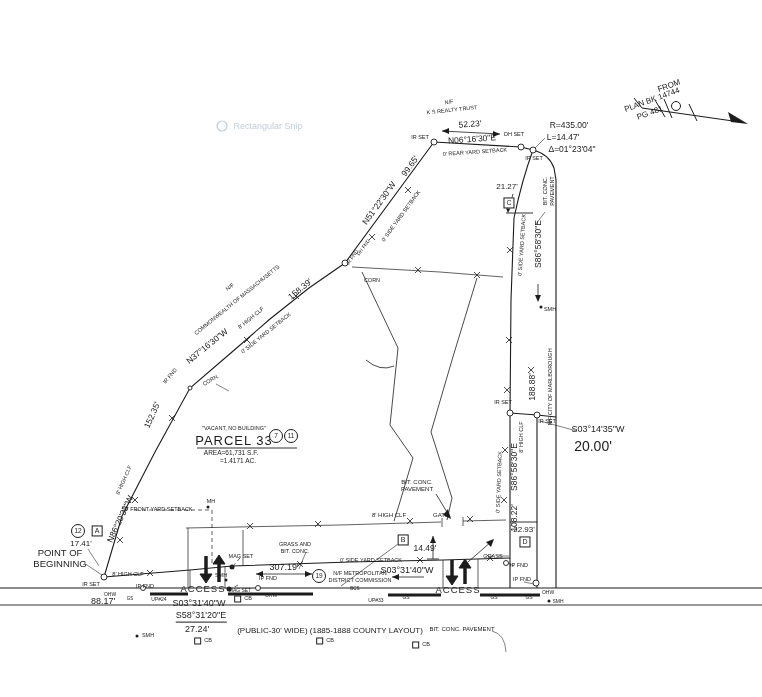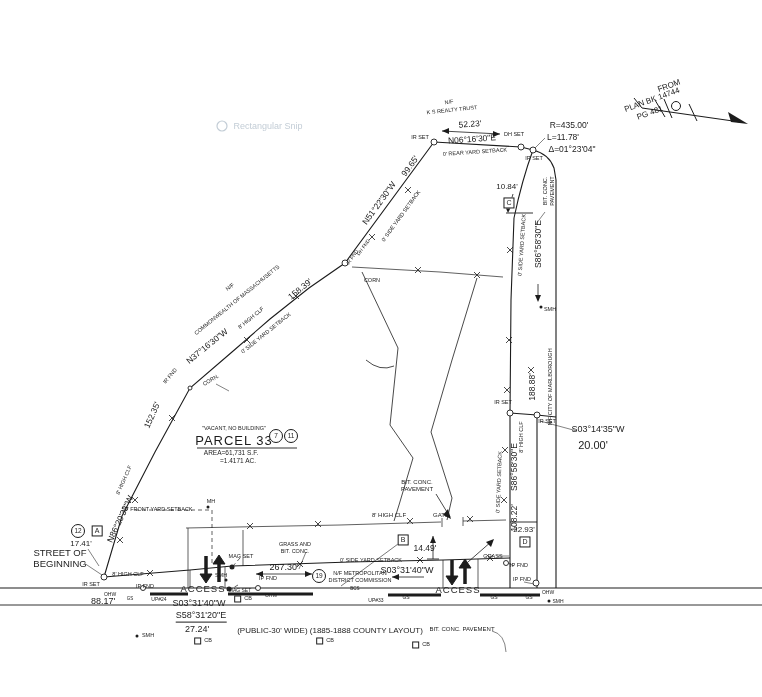--- a/index.html
+++ b/index.html
@@ -162,75 +162,75 @@
       <div class="lbl" style="left: 650px; top: 113px; font-size: 8px; transform: translate(-50%, -50%) rotate(-20deg);">PG 481</div>
       <div class="lbl" style="left: 449px; top: 102px; font-size: 5.5px; transform: translate(-50%, -50%) rotate(-6deg);">N/F</div>
       <div class="lbl" style="left: 452px; top: 110px; font-size: 5.5px; transform: translate(-50%, -50%) rotate(-6deg);">K S REALTY TRUST</div>
       <div class="lbl" style="left: 470px; top: 124px; font-size: 8.5px; transform: translate(-50%, -50%) rotate(-4deg);">52.23'</div>
       <div class="lbl" style="left: 472px; top: 139px; font-size: 8.5px; transform: translate(-50%, -50%) rotate(-4deg);">N06°16'30"E</div>
       <div class="lbl" style="left: 475px; top: 152px; font-size: 5.5px; transform: translate(-50%, -50%) rotate(-4deg);">0' REAR YARD SETBACK</div>
       <div class="lbl" style="left: 420px; top: 137px; font-size: 5.5px; transform: translate(-50%, -50%) rotate(0deg);">IR SET</div>
       <div class="lbl" style="left: 514px; top: 134px; font-size: 5.5px; transform: translate(-50%, -50%) rotate(0deg);">DH SET</div>
       <div class="lbl" style="left: 534px; top: 158px; font-size: 5.5px; transform: translate(-50%, -50%) rotate(0deg);">IR SET</div>
       <div class="lbl" style="left: 569px; top: 125px; font-size: 8.5px; transform: translate(-50%, -50%) rotate(0deg);">R=435.00'</div>
-      <div class="lbl" style="left: 563px; top: 137px; font-size: 8.5px; transform: translate(-50%, -50%) rotate(0deg);">L=11.78'</div>
+      <div class="lbl" style="left: 563px; top: 137px; font-size: 8.5px; transform: translate(-50%, -50%) rotate(0deg);">L=14.47'</div>
       <div class="lbl" style="left: 572px; top: 149px; font-size: 8.5px; transform: translate(-50%, -50%) rotate(0deg);">Δ=01°23'04"</div>
-      <div class="lbl" style="left: 507px; top: 187px; font-size: 8px; transform: translate(-50%, -50%) rotate(0deg);">10.84'</div>
+      <div class="lbl" style="left: 507px; top: 187px; font-size: 8px; transform: translate(-50%, -50%) rotate(0deg);">21.27'</div>
       <div class="lbl box" style="left: 509px; top: 203px; font-size: 7px; transform: translate(-50%, -50%) rotate(0deg);">C</div>
       <div class="lbl" style="left: 549px; top: 191px; font-size: 5.5px; transform: translate(-50%, -50%) rotate(-90deg);">BIT. CONC.
 PAVEMENT</div>
       <div class="lbl" style="left: 522px; top: 245px; font-size: 5.5px; transform: translate(-50%, -50%) rotate(-86deg);">0' SIDE YARD SETBACK</div>
       <div class="lbl" style="left: 538px; top: 244px; font-size: 8.5px; transform: translate(-50%, -50%) rotate(-90deg);">S86°58'30"E</div>
       <div class="lbl" style="left: 550px; top: 309px; font-size: 5.5px; transform: translate(-50%, -50%) rotate(0deg);">SMH</div>
       <div class="lbl" style="left: 532px; top: 387px; font-size: 8.5px; transform: translate(-50%, -50%) rotate(-90deg);">188.88'</div>
       <div class="lbl" style="left: 550px; top: 387px; font-size: 5.5px; transform: translate(-50%, -50%) rotate(-90deg);">N/F CITY OF MARLBOROUGH</div>
       <div class="lbl" style="left: 521px; top: 437px; font-size: 5.5px; transform: translate(-50%, -50%) rotate(-90deg);">8' HIGH CLF</div>
       <div class="lbl" style="left: 503px; top: 402px; font-size: 5.5px; transform: translate(-50%, -50%) rotate(0deg);">IR SET</div>
       <div class="lbl" style="left: 547px; top: 421px; font-size: 5.5px; transform: translate(-50%, -50%) rotate(0deg);">IR SET</div>
       <div class="lbl" style="left: 598px; top: 429px; font-size: 9px; transform: translate(-50%, -50%) rotate(0deg);">S03°14'35"W</div>
-      <div class="lbl" style="left: 593px; top: 446px; font-size: 11px; transform: translate(-50%, -50%) rotate(0deg);">20.00'</div>
+      <div class="lbl" style="left: 593px; top: 446px; font-size: 14px; transform: translate(-50%, -50%) rotate(0deg);">20.00'</div>
       <div class="lbl" style="left: 514px; top: 467px; font-size: 8.5px; transform: translate(-50%, -50%) rotate(-90deg);">S86°58'30"E</div>
       <div class="lbl" style="left: 514px; top: 518px; font-size: 8.5px; transform: translate(-50%, -50%) rotate(-90deg);">108.22'</div>
       <div class="lbl" style="left: 499px; top: 482px; font-size: 5.5px; transform: translate(-50%, -50%) rotate(-88deg);">0' SIDE YARD SETBACK</div>
       <div class="lbl" style="left: 524px; top: 530px; font-size: 8px; transform: translate(-50%, -50%) rotate(0deg);">22.93'</div>
       <div class="lbl box" style="left: 525px; top: 542px; font-size: 7px; transform: translate(-50%, -50%) rotate(0deg);">D</div>
       <div class="lbl" style="left: 493px; top: 556px; font-size: 5.5px; transform: translate(-50%, -50%) rotate(0deg);">GRASS</div>
       <div class="lbl" style="left: 519px; top: 565px; font-size: 5.5px; transform: translate(-50%, -50%) rotate(0deg);">IP FND</div>
       <div class="lbl" style="left: 522px; top: 579px; font-size: 5.5px; transform: translate(-50%, -50%) rotate(0deg);">IP FND</div>
       <div class="lbl" style="left: 548px; top: 592px; font-size: 5px; transform: translate(-50%, -50%) rotate(0deg);">OHW</div>
       <div class="lbl" style="left: 558px; top: 601px; font-size: 5px; transform: translate(-50%, -50%) rotate(0deg);">SMH</div>
       <div class="lbl" style="left: 494px; top: 597px; font-size: 5px; transform: translate(-50%, -50%) rotate(0deg);">GS</div>
       <div class="lbl" style="left: 529px; top: 597px; font-size: 5px; transform: translate(-50%, -50%) rotate(0deg);">GS</div>
       <div class="lbl" style="left: 389px; top: 516px; font-size: 6px; transform: translate(-50%, -50%) rotate(0deg);">8' HIGH CLF</div>
       <div class="lbl" style="left: 441px; top: 516px; font-size: 6px; transform: translate(-50%, -50%) rotate(0deg);">GATE</div>
       <div class="lbl box" style="left: 403px; top: 540px; font-size: 7px; transform: translate(-50%, -50%) rotate(0deg);">B</div>
       <div class="lbl" style="left: 425px; top: 548px; font-size: 8.5px; transform: translate(-50%, -50%) rotate(0deg);">14.49'</div>
       <div class="lbl" style="left: 407px; top: 570px; font-size: 9px; transform: translate(-50%, -50%) rotate(0deg);">S03°31'40"W</div>
       <div class="lbl" style="left: 371px; top: 560px; font-size: 5.5px; transform: translate(-50%, -50%) rotate(0deg);">0' SIDE YARD SETBACK</div>
       <div class="lbl" style="left: 295px; top: 548px; font-size: 5.5px; transform: translate(-50%, -50%) rotate(0deg);">GRASS AND
 BIT. CONC.</div>
-      <div class="lbl" style="left: 284px; top: 567px; font-size: 9px; transform: translate(-50%, -50%) rotate(0deg);">267.30'</div>
+      <div class="lbl" style="left: 284px; top: 567px; font-size: 9px; transform: translate(-50%, -50%) rotate(0deg);">307.19'</div>
       <div class="lbl circ" style="left: 319px; top: 576px; font-size: 6.5px; transform: translate(-50%, -50%) rotate(0deg);">19</div>
       <div class="lbl" style="left: 360px; top: 577px; font-size: 5.5px; transform: translate(-50%, -50%) rotate(0deg);">N/F METROPOLITAN
 DISTRICT COMMISSION</div>
       <div class="lbl" style="left: 203px; top: 589px; font-size: 9.5px; transform: translate(-50%, -50%) rotate(0deg); letter-spacing: 1px;">ACCESS</div>
       <div class="lbl" style="left: 458px; top: 590px; font-size: 9.5px; transform: translate(-50%, -50%) rotate(0deg); letter-spacing: 1px;">ACCESS</div>
       <div class="lbl" style="left: 417px; top: 486px; font-size: 6px; transform: translate(-50%, -50%) rotate(0deg);">BIT. CONC.
 PAVEMENT</div>
       <div class="lbl" style="left: 241px; top: 556px; font-size: 5.5px; transform: translate(-50%, -50%) rotate(0deg);">MAG SET</div>
       <div class="lbl" style="left: 221px; top: 575px; font-size: 5.5px; transform: translate(-50%, -50%) rotate(0deg);">SMH</div>
       <div class="lbl" style="left: 240px; top: 590px; font-size: 5px; transform: translate(-50%, -50%) rotate(0deg);">MAG SET</div>
       <div class="lbl" style="left: 268px; top: 578px; font-size: 5.5px; transform: translate(-50%, -50%) rotate(0deg);">IP FND</div>
       <div class="lbl" style="left: 211px; top: 501px; font-size: 5.5px; transform: translate(-50%, -50%) rotate(0deg);">MH</div>
       <div class="lbl" style="left: 157px; top: 509px; font-size: 5.5px; transform: translate(-50%, -50%) rotate(0deg);">50' FRONT YARD SETBACK</div>
       <div class="lbl" style="left: 376px; top: 600px; font-size: 5px; transform: translate(-50%, -50%) rotate(0deg);">UP#33</div>
       <div class="lbl" style="left: 355px; top: 589px; font-size: 4.5px; transform: translate(-50%, -50%) rotate(0deg);">BCS</div>
       <div class="lbl" style="left: 406px; top: 597px; font-size: 5px; transform: translate(-50%, -50%) rotate(0deg);">GS</div>
       <div class="lbl" style="left: 271px; top: 595px; font-size: 5px; transform: translate(-50%, -50%) rotate(0deg);">OHW</div>
-      <div class="lbl" style="left: 60px; top: 558px; font-size: 9.5px; transform: translate(-50%, -50%) rotate(0deg);">STREET OF
+      <div class="lbl" style="left: 60px; top: 558px; font-size: 9.5px; transform: translate(-50%, -50%) rotate(0deg);">POINT OF
 BEGINNING</div>
       <div class="lbl circ" style="left: 78px; top: 531px; font-size: 6.5px; transform: translate(-50%, -50%) rotate(0deg);">12</div>
       <div class="lbl box" style="left: 97px; top: 531px; font-size: 7px; transform: translate(-50%, -50%) rotate(0deg);">A</div>
       <div class="lbl" style="left: 81px; top: 544px; font-size: 8px; transform: translate(-50%, -50%) rotate(0deg);">17.41'</div>
       <div class="lbl" style="left: 120px; top: 519px; font-size: 8.5px; transform: translate(-50%, -50%) rotate(-65deg);">N86°20'33"W</div>
       <div class="lbl" style="left: 152px; top: 415px; font-size: 8.5px; transform: translate(-50%, -50%) rotate(-66deg);">152.35'</div>
       <div class="lbl" style="left: 124px; top: 480px; font-size: 5.5px; transform: translate(-50%, -50%) rotate(-66deg);">8' HIGH CLF</div>
       <div class="lbl" style="left: 128px; top: 574px; font-size: 5.5px; transform: translate(-50%, -50%) rotate(0deg);">8' HIGH CLF</div>
       <div class="lbl" style="left: 91px; top: 584px; font-size: 5.5px; transform: translate(-50%, -50%) rotate(0deg);">IR SET</div>
       <div class="lbl" style="left: 145px; top: 586px; font-size: 5.5px; transform: translate(-50%, -50%) rotate(0deg);">IP FND</div>

